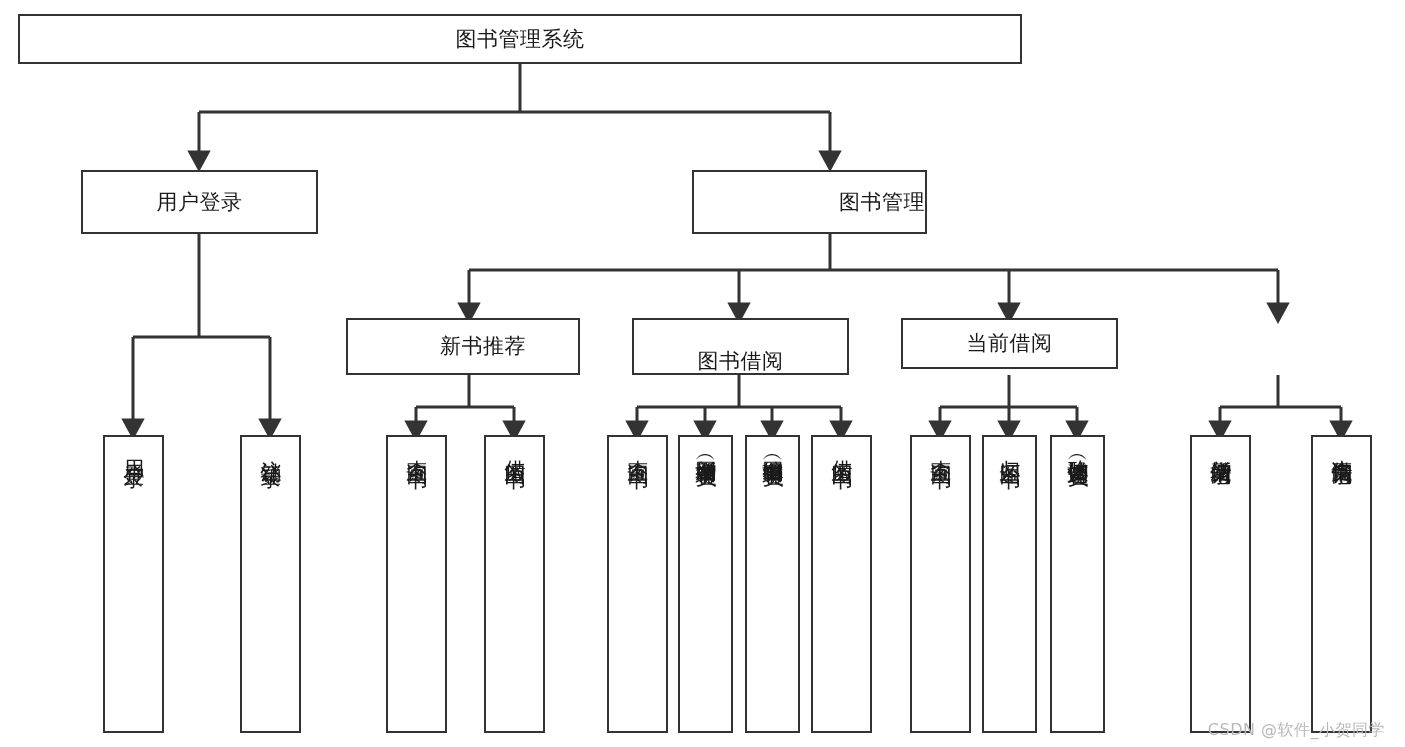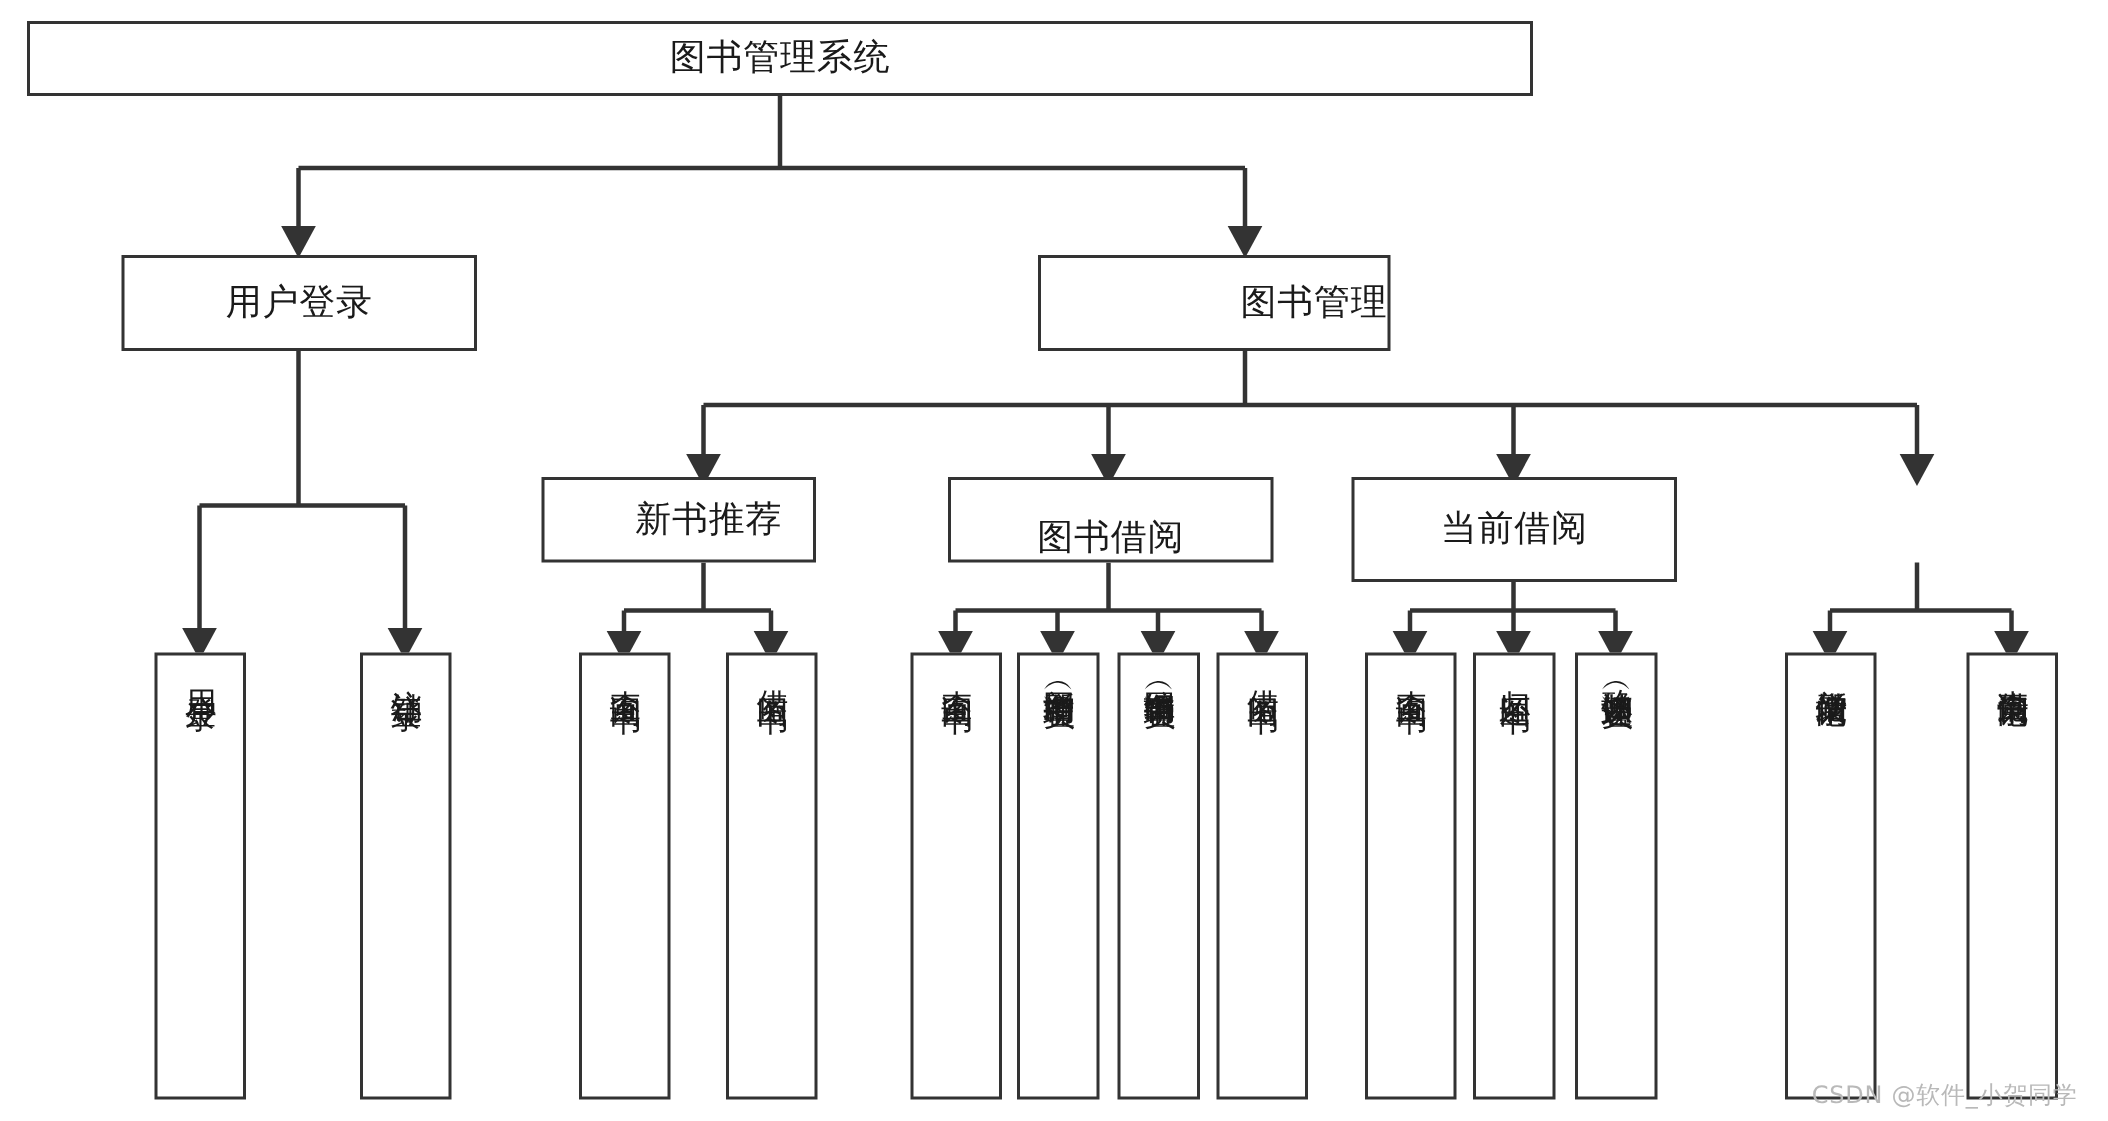--- a/index.html
+++ b/index.html
@@ -29,21 +29,21 @@
     position: absolute;
     box-sizing: border-box;
     background: #ffffff;
     border: 2px solid #333333;
     display: flex;
     align-items: center;
     justify-content: center;
     overflow: hidden;
   }
   .node-label {
-    font-size: 24px;
+    font-size: 21px;
     color: #1a1a1a;
     line-height: 1.15;
     letter-spacing: 0.5px;
     white-space: nowrap;
   }
   .node.leaf {
     align-items: flex-start;
     justify-content: center;
     padding-top: 6px;
   }
@@ -141,29 +141,29 @@
   </div>
 
   <div class="node" style="left:81px; top:170px; width:237px; height:64px;">
     <span class="node-label">用户登录</span>
   </div>
 
   <div class="node" style="left:692px; top:170px; width:235px; height:64px;justify-content:flex-end;">
     <span class="node-label">图书管理</span>
   </div>
 
-  <div class="node" style="left:361px; top:318px; width:183px; height:57px;padding-left:40px;">
+  <div class="node" style="left:346px; top:318px; width:234px; height:57px;padding-left:40px;">
     <span class="node-label">新书推荐</span>
   </div>
 
   <div class="node" style="left:632px; top:318px; width:217px; height:57px;align-items:flex-end;">
     <span class="node-label">图书借阅</span>
   </div>
 
-  <div class="node" style="left:901px; top:318px; width:217px; height:70px;">
+  <div class="node" style="left:901px; top:318px; width:217px; height:51px;">
     <span class="node-label">当前借阅</span>
   </div>
 
 
   <div class="node leaf" style="left:103px; top:435px; width:61px; height:298px;">
     <span class="node-label">用户登录</span>
   </div>
 
   <div class="node leaf" style="left:240px; top:435px; width:61px; height:298px;">
     <span class="node-label">注销登录</span>

